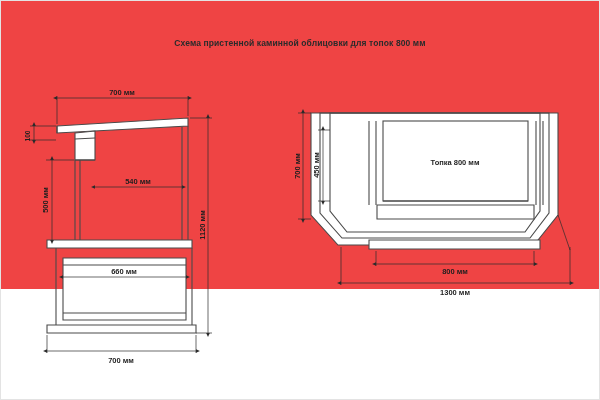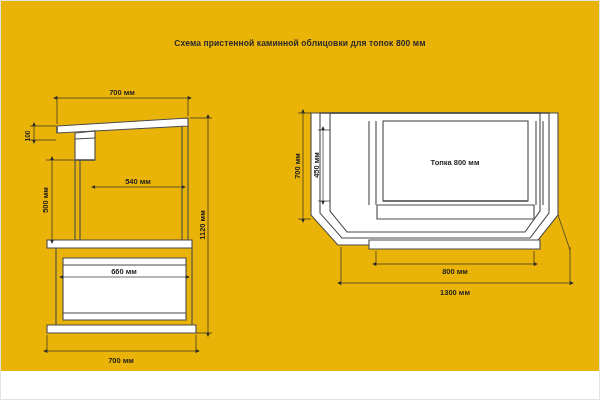--- a/index.html
+++ b/index.html
@@ -9,22 +9,22 @@
   body {
     width: 600px;
     height: 400px;
     background: #ffffff;
     font-family: "Liberation Sans", sans-serif;
     overflow: hidden;
   }
   #page {
     position: relative;
     width: 600px;
-    height: 371px;
-    background: #eab308;
+    height: 289px;
+    background: #ef4444;
     box-sizing: border-box;
   }
   #page::after {
     content: "";
     position: absolute;
     left: 0; top: 0;
     width: 600px; height: 400px;
     border: 1px solid #e3e3e3;
     box-sizing: border-box;
     pointer-events: none;

